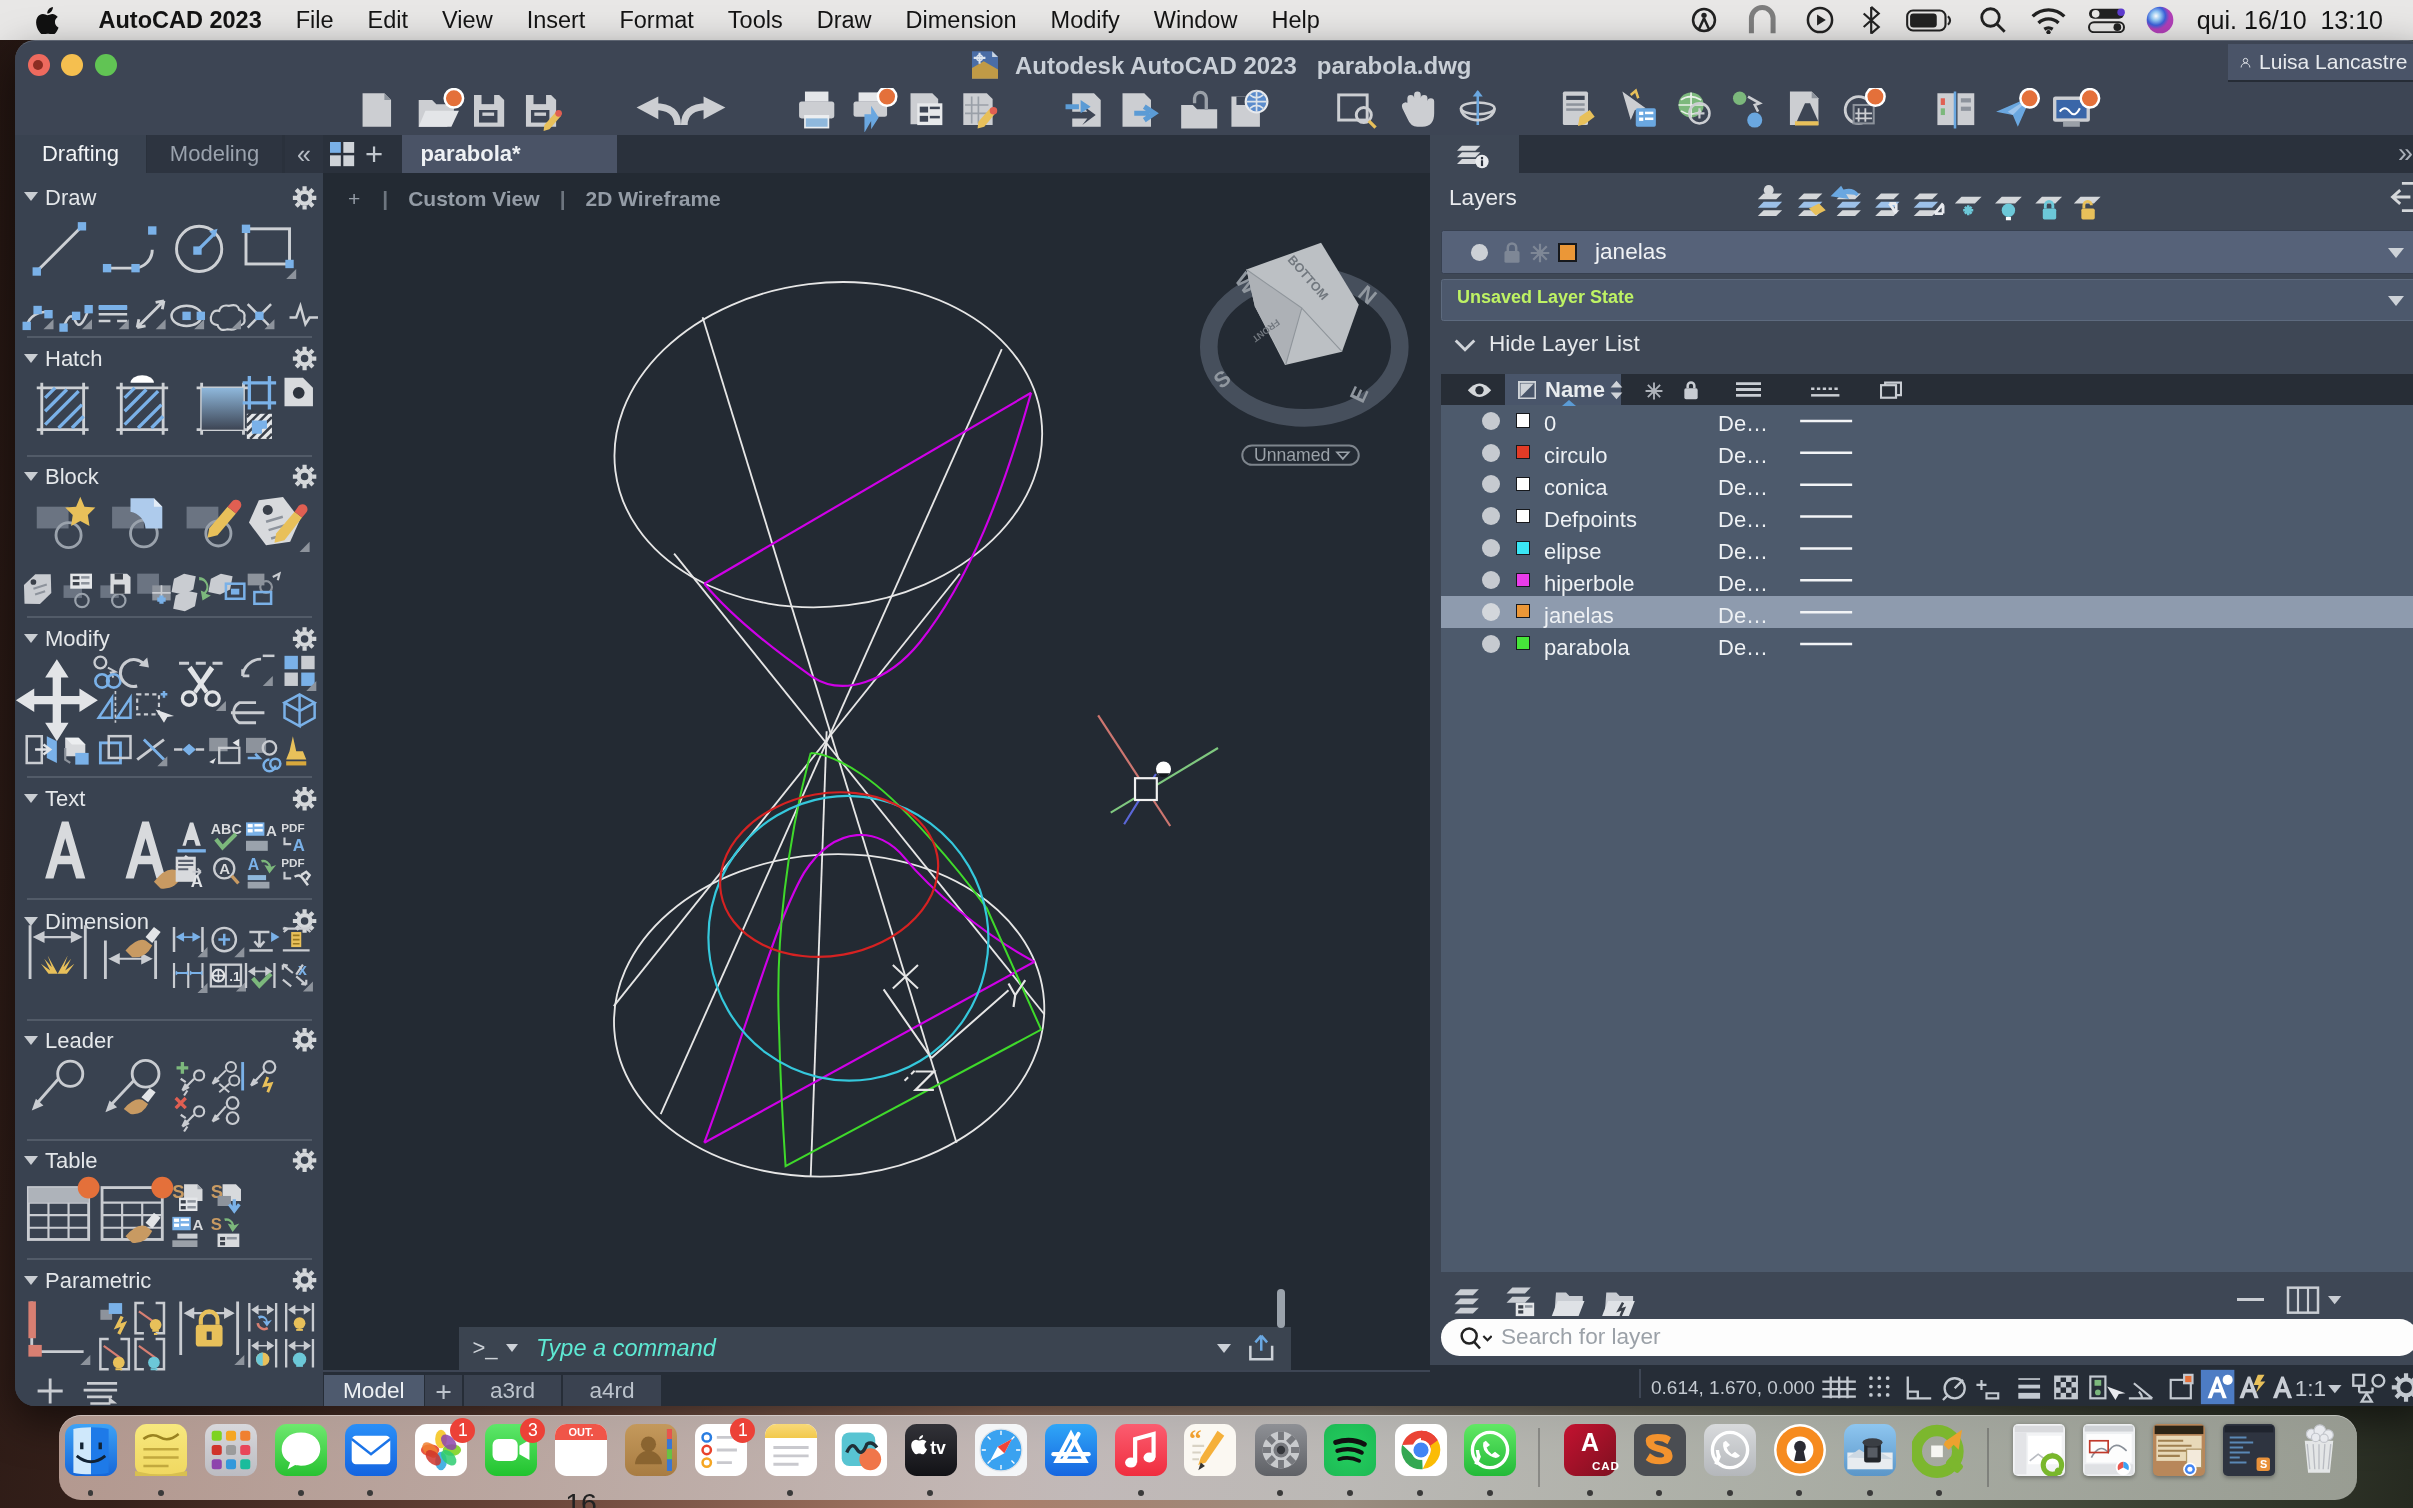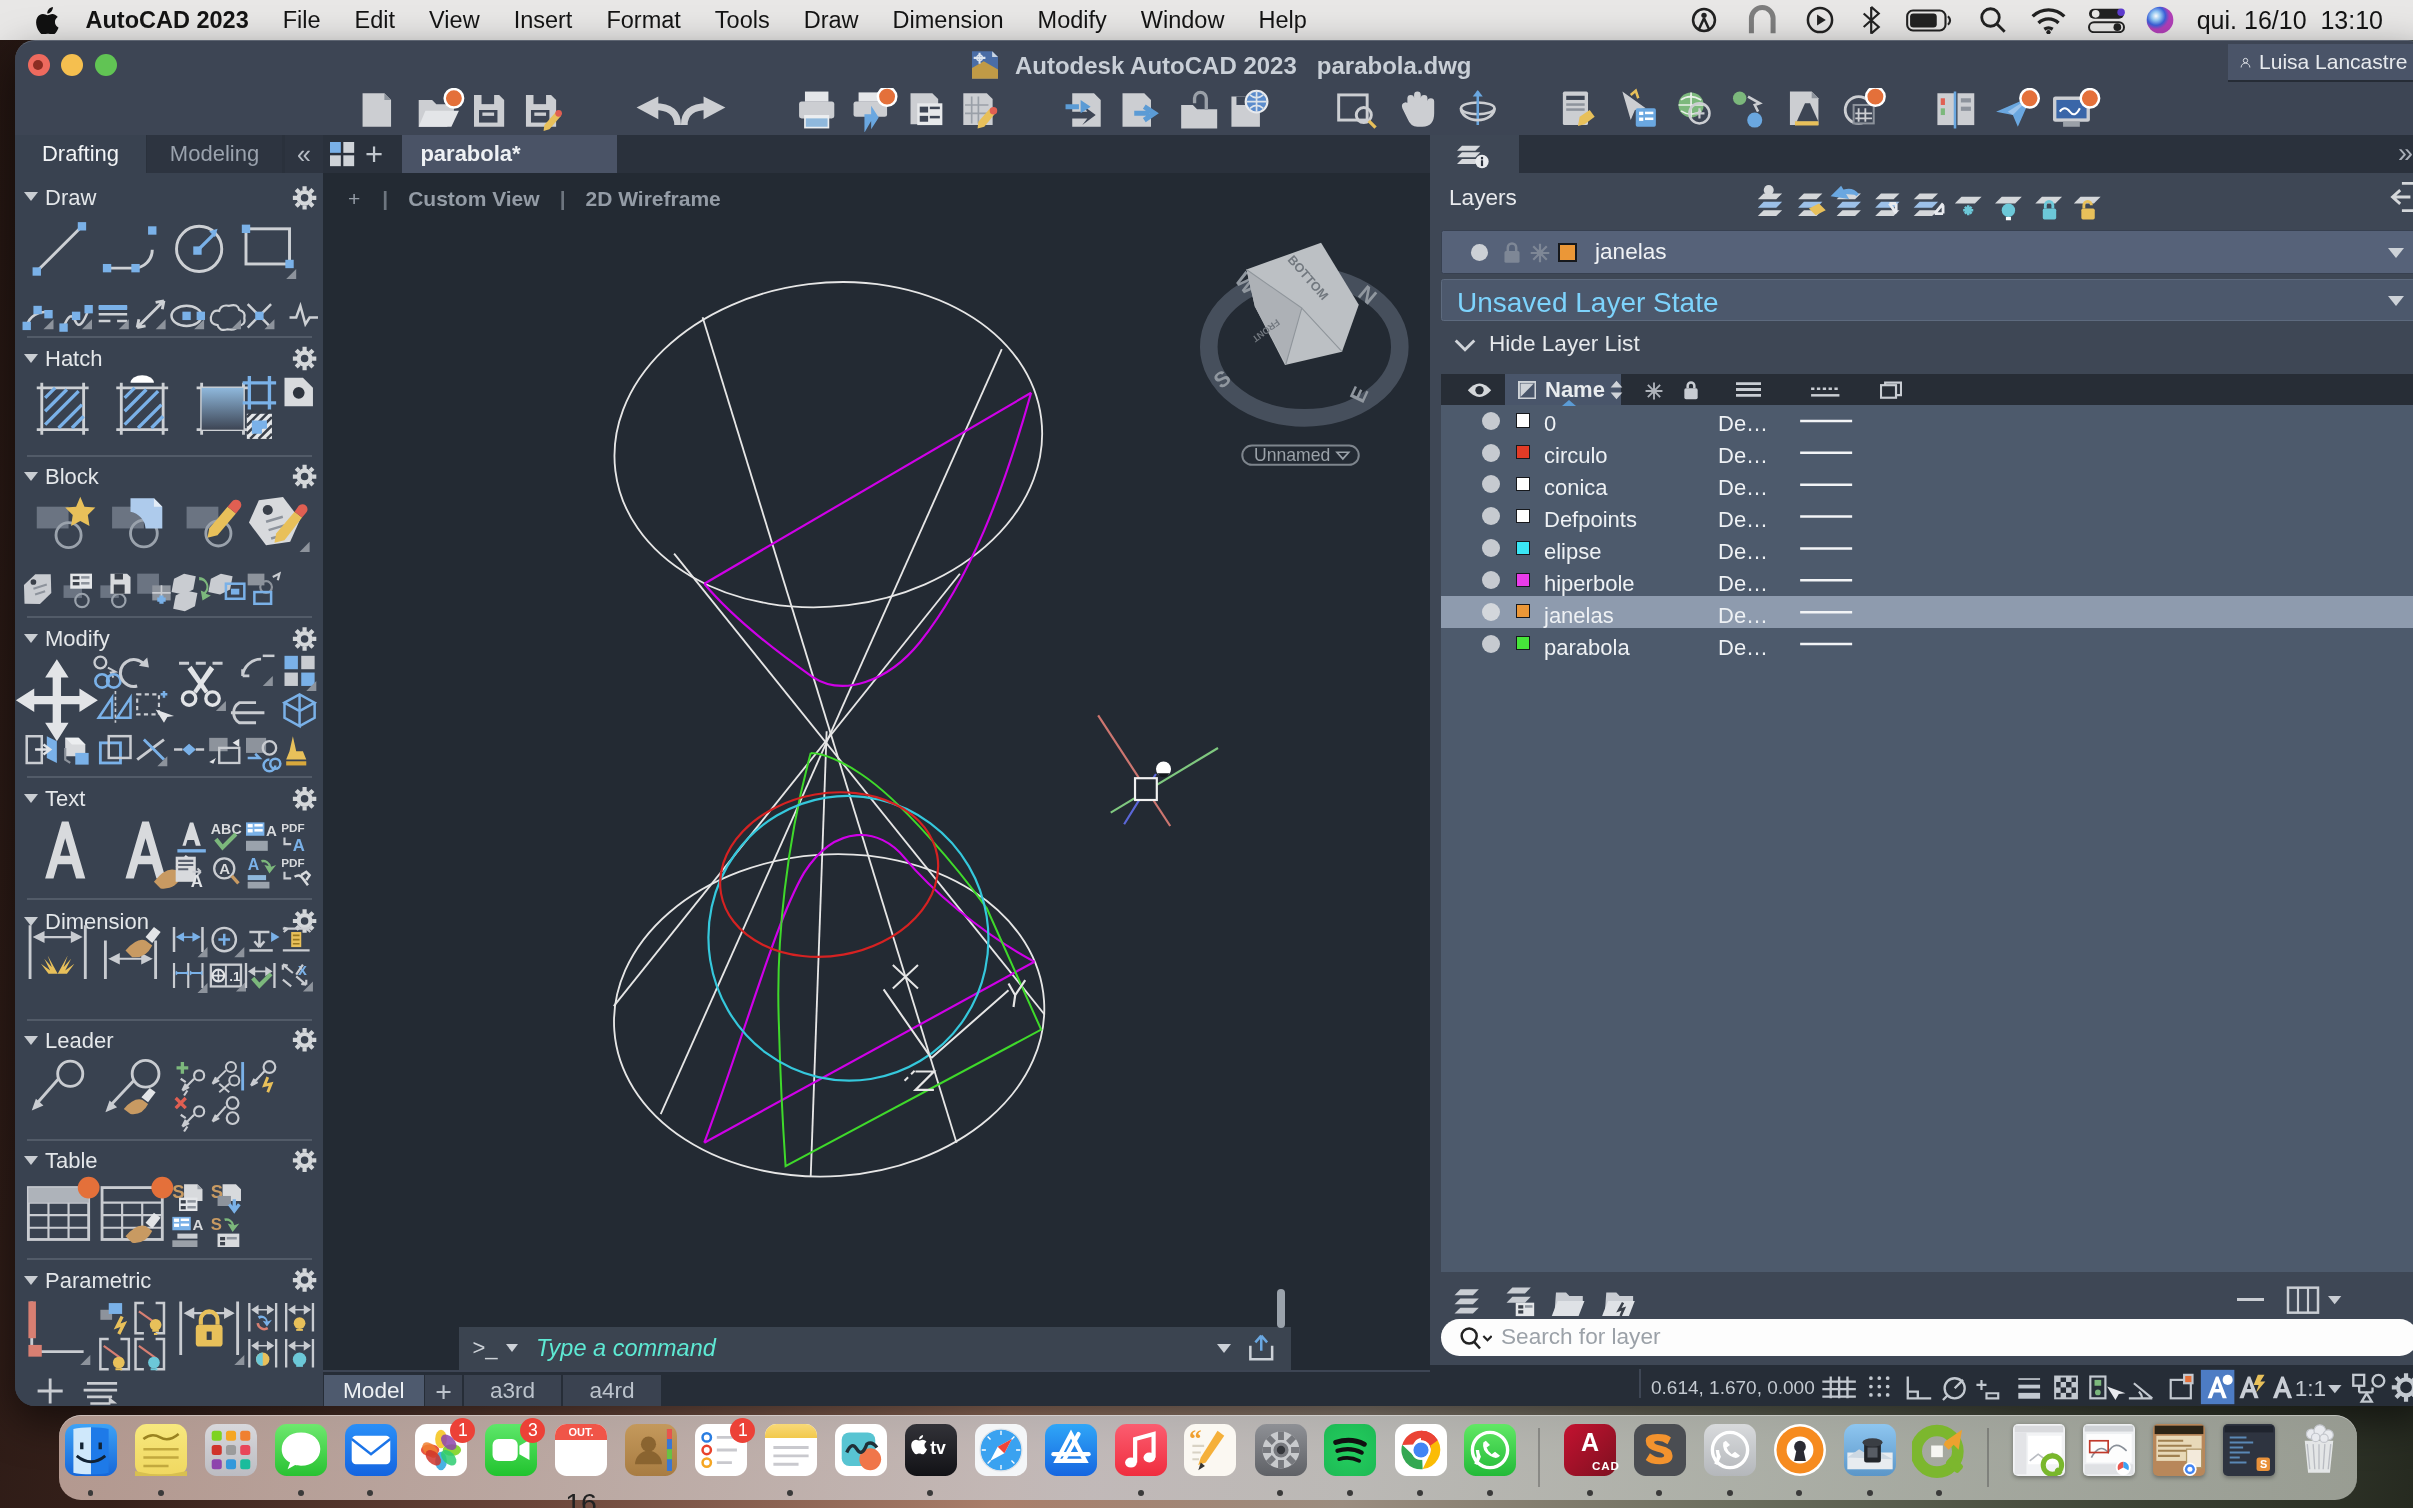--- a/index.html
+++ b/index.html
@@ -52,21 +52,21 @@
  font-size:17.6px;display:flex;align-items:center;justify-content:center;padding:0 5px;}
 .dsep{position:absolute;top:13.4px;width:1.7px;height:59px;background:rgba(60,60,60,.35);}
 </style>
 </head>
 <body>
 
 <div class="mb">
  <svg style="margin-left:35px" width="23.5" height="27" viewBox="0 0 28 32">
       <path fill="#111" d="M19.5 5.2c-1.3 1.5-3.3 2.6-4.9 2.5-.2-1.9.7-3.9 1.8-5.1C17.6 1.2 19.7.2 21.3 0c.2 2-.6 3.8-1.8 5.2zm1.7 3c-2.7-.2-5 1.5-6.3 1.5-1.3 0-3.3-1.4-5.4-1.4-2.8 0-5.4 1.6-6.8 4.1-2.9 5-.8 12.4 2.1 16.5 1.4 2 3 4.2 5.2 4.1 2.1-.1 2.9-1.3 5.4-1.3 2.5 0 3.2 1.3 5.4 1.3 2.2 0 3.6-2 5-4 1.6-2.3 2.2-4.5 2.3-4.6-.1 0-4.3-1.7-4.3-6.5 0-4 3.3-5.9 3.4-6-1.9-2.8-4.8-3.6-6-3.7z"></path>
     </svg>
- <span class="it b" style="margin-left:27px">AutoCAD 2023</span>
+ <span class="it b" style="margin-left:40px">AutoCAD 2023</span>
  <span class="it">File</span>
     <span class="it">Edit</span>
     <span class="it">View</span>
     <span class="it">Insert</span>
  <span class="it">Format</span>
     <span class="it">Tools</span>
     <span class="it">Draw</span>
     <span class="it">Dimension</span>
  <span class="it">Modify</span>
     <span class="it">Window</span>
@@ -1051,21 +1051,21 @@
             <path d="M13 2 v22 M2 13 h22 M5 5 l16 16 M21 5 L5 21"></path>
           </g>
           <circle cx="13" cy="13" r="4" fill="#7e8796"></circle>
         </svg>
     <div class="abs" style="left:116px;top:11.7px;width:19px;height:19px;background:#eb9737;border:2.5px solid #16181c;"></div>
     <div class="abs" style="left:153px;top:7.5px;color:#f0f2f5;font-size:22.6px;">janelas</div>
     <div class="abs" style="right:13.4px;top:17px;width:0;height:0;border-left:8.4px solid transparent;border-right:8.4px solid transparent;border-top:10px solid #cdd2d8;"></div>
   </div>
 
   <div class="abs" style="left:11px;top:106px;width:977px;height:42px;background:#4c586c;border:1.7px solid #5d6a7e;border-radius:2.5px;">
-    <div class="abs" style="left:15px;top:6.7px;color:#7dd3fc;font-size:28px;">Unsaved Layer State</div>
+    <div class="abs" style="left:15px;top:6.7px;color:#bef264;font-size:18px;font-weight:bold;">Unsaved Layer State</div>
     <div class="abs" style="right:13.4px;top:16px;width:0;height:0;border-left:8.4px solid transparent;border-right:8.4px solid transparent;border-top:10px solid #cdd2d8;"></div>
   </div>
 
   <svg class="abs" style="left:23.5px;top:164px" width="22" height="17" viewBox="0 0 26 20">
         <path d="M2 4 l11 11 11 -11" fill="none" stroke="#d0d4d9" stroke-width="3.4"></path>
       </svg>
   <div class="abs" style="left:59px;top:158px;color:#e6e9ec;font-size:22.6px;">Hide Layer List</div>
 
   <div class="abs" style="left:11px;top:232px;width:977px;height:867px;background:#4d5a6c;"></div>
 

